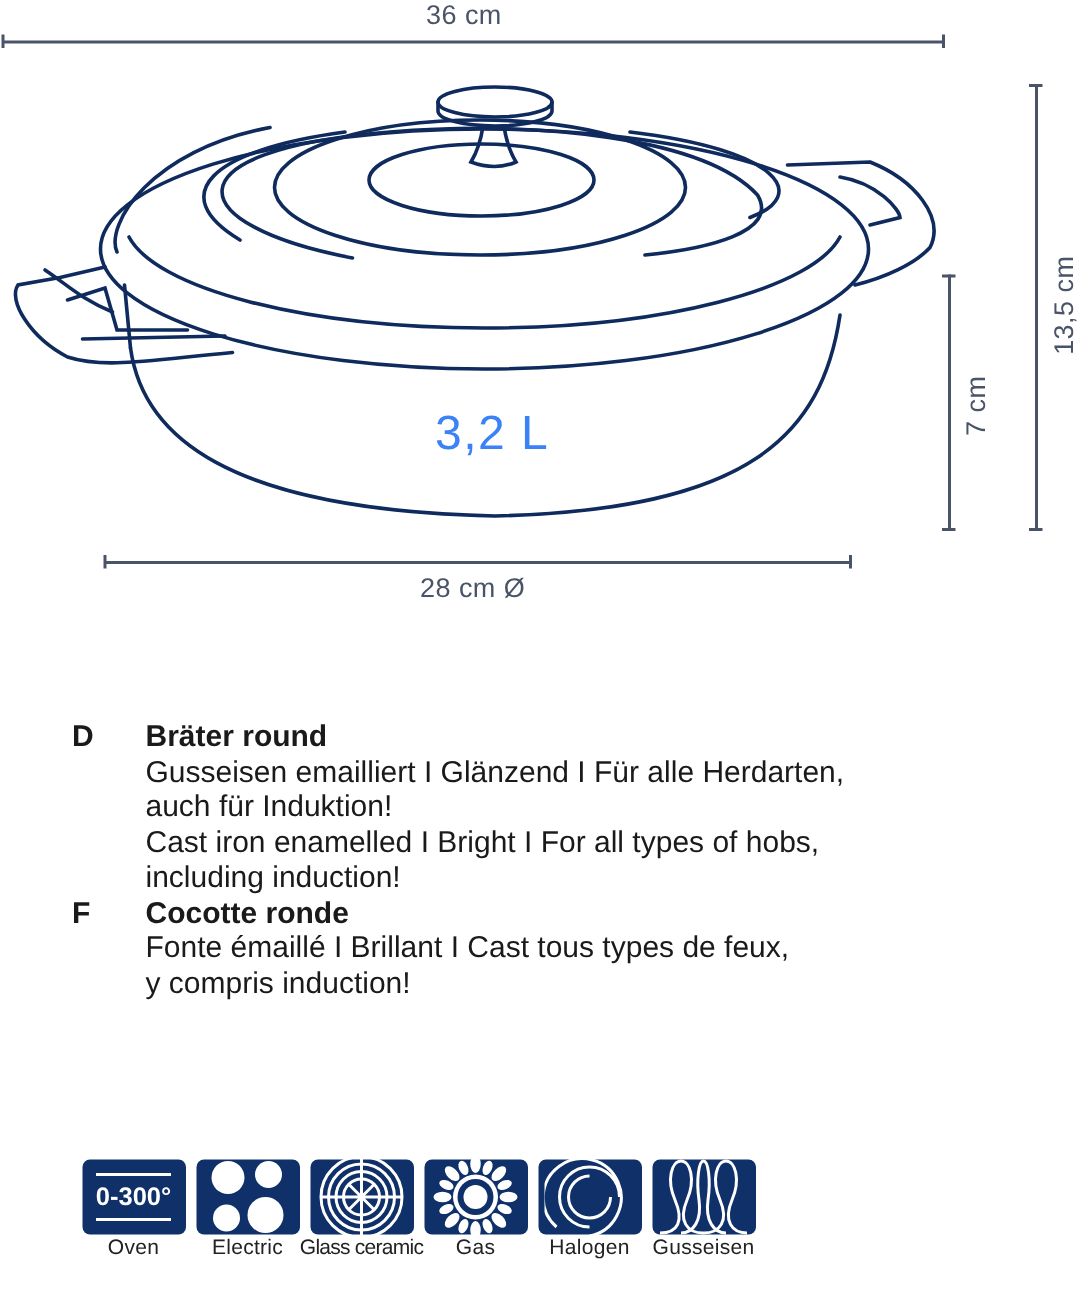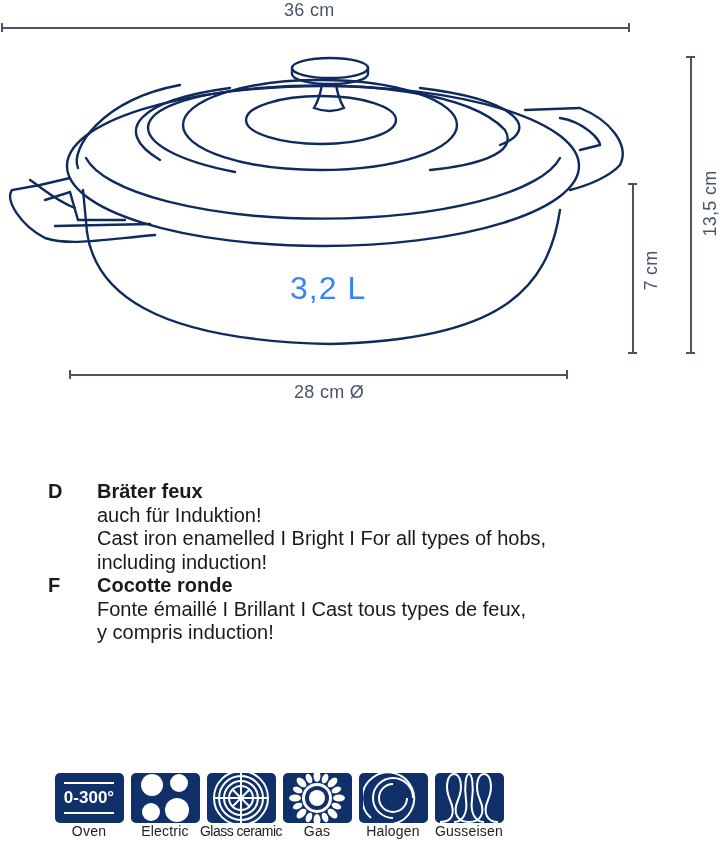--- a/index.html
+++ b/index.html
@@ -59,30 +59,31 @@
   <path d="M55 226 L150 224"></path>
 
   <path d="M525 110 L580 108 C610 120 630 145 620 165 C610 176 590 185 570 190"></path>
   <path d="M560 118 C585 122 600 140 600 145 L580 150"></path>
 </svg>
 <div class="abs" style="left:290px;top:270px;font-size:32px;color:#3b82f6;font-family:'Liberation Sans',sans-serif;letter-spacing:1px;">3,2 L</div>
 
 <div class="dimline" style="left:70px;top:374px;width:497px;height:1.5px;"></div>
 <div class="dimline" style="left:69px;top:370px;width:1.5px;height:9px;"></div>
 <div class="dimline" style="left:566px;top:370px;width:1.5px;height:9px;"></div>
-<div class="dim-label" style="left:294px;top:382px;">28 cm Ø</div>
+<div class="dim-label" style="left:280px;top:382px;">28 cm Ø</div>
 
 <div class="desc">
   <div>
     <div class="row">
         <span class="code">D</span>
-        <span class="title">Bräter feux</span>
+        <span class="title">Bräter round</span>
       </div>
     <div class="row">
         <span class="code"></span>
+        <span>Gusseisen emailliert I Glänzend I Für alle Herdarten,</span>
       </div>
     <div class="row">
         <span class="code"></span>
         <span>auch für Induktion!</span>
       </div>
   </div>
   <div>
     <div class="row">
         <span class="code"></span>
         <span>Cast iron enamelled I Bright I For all types of hobs,</span>

